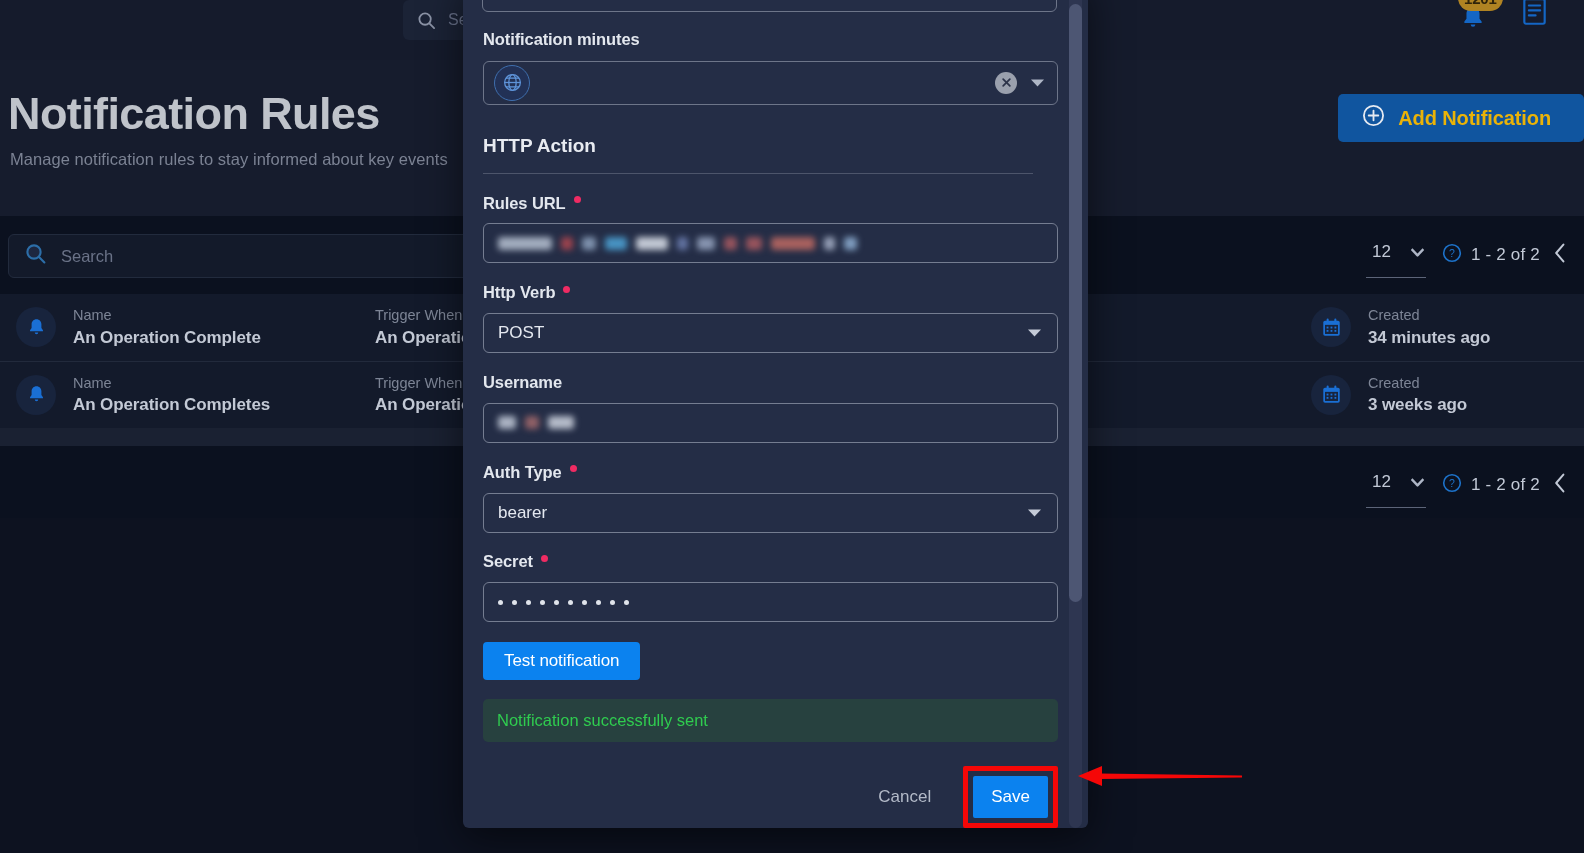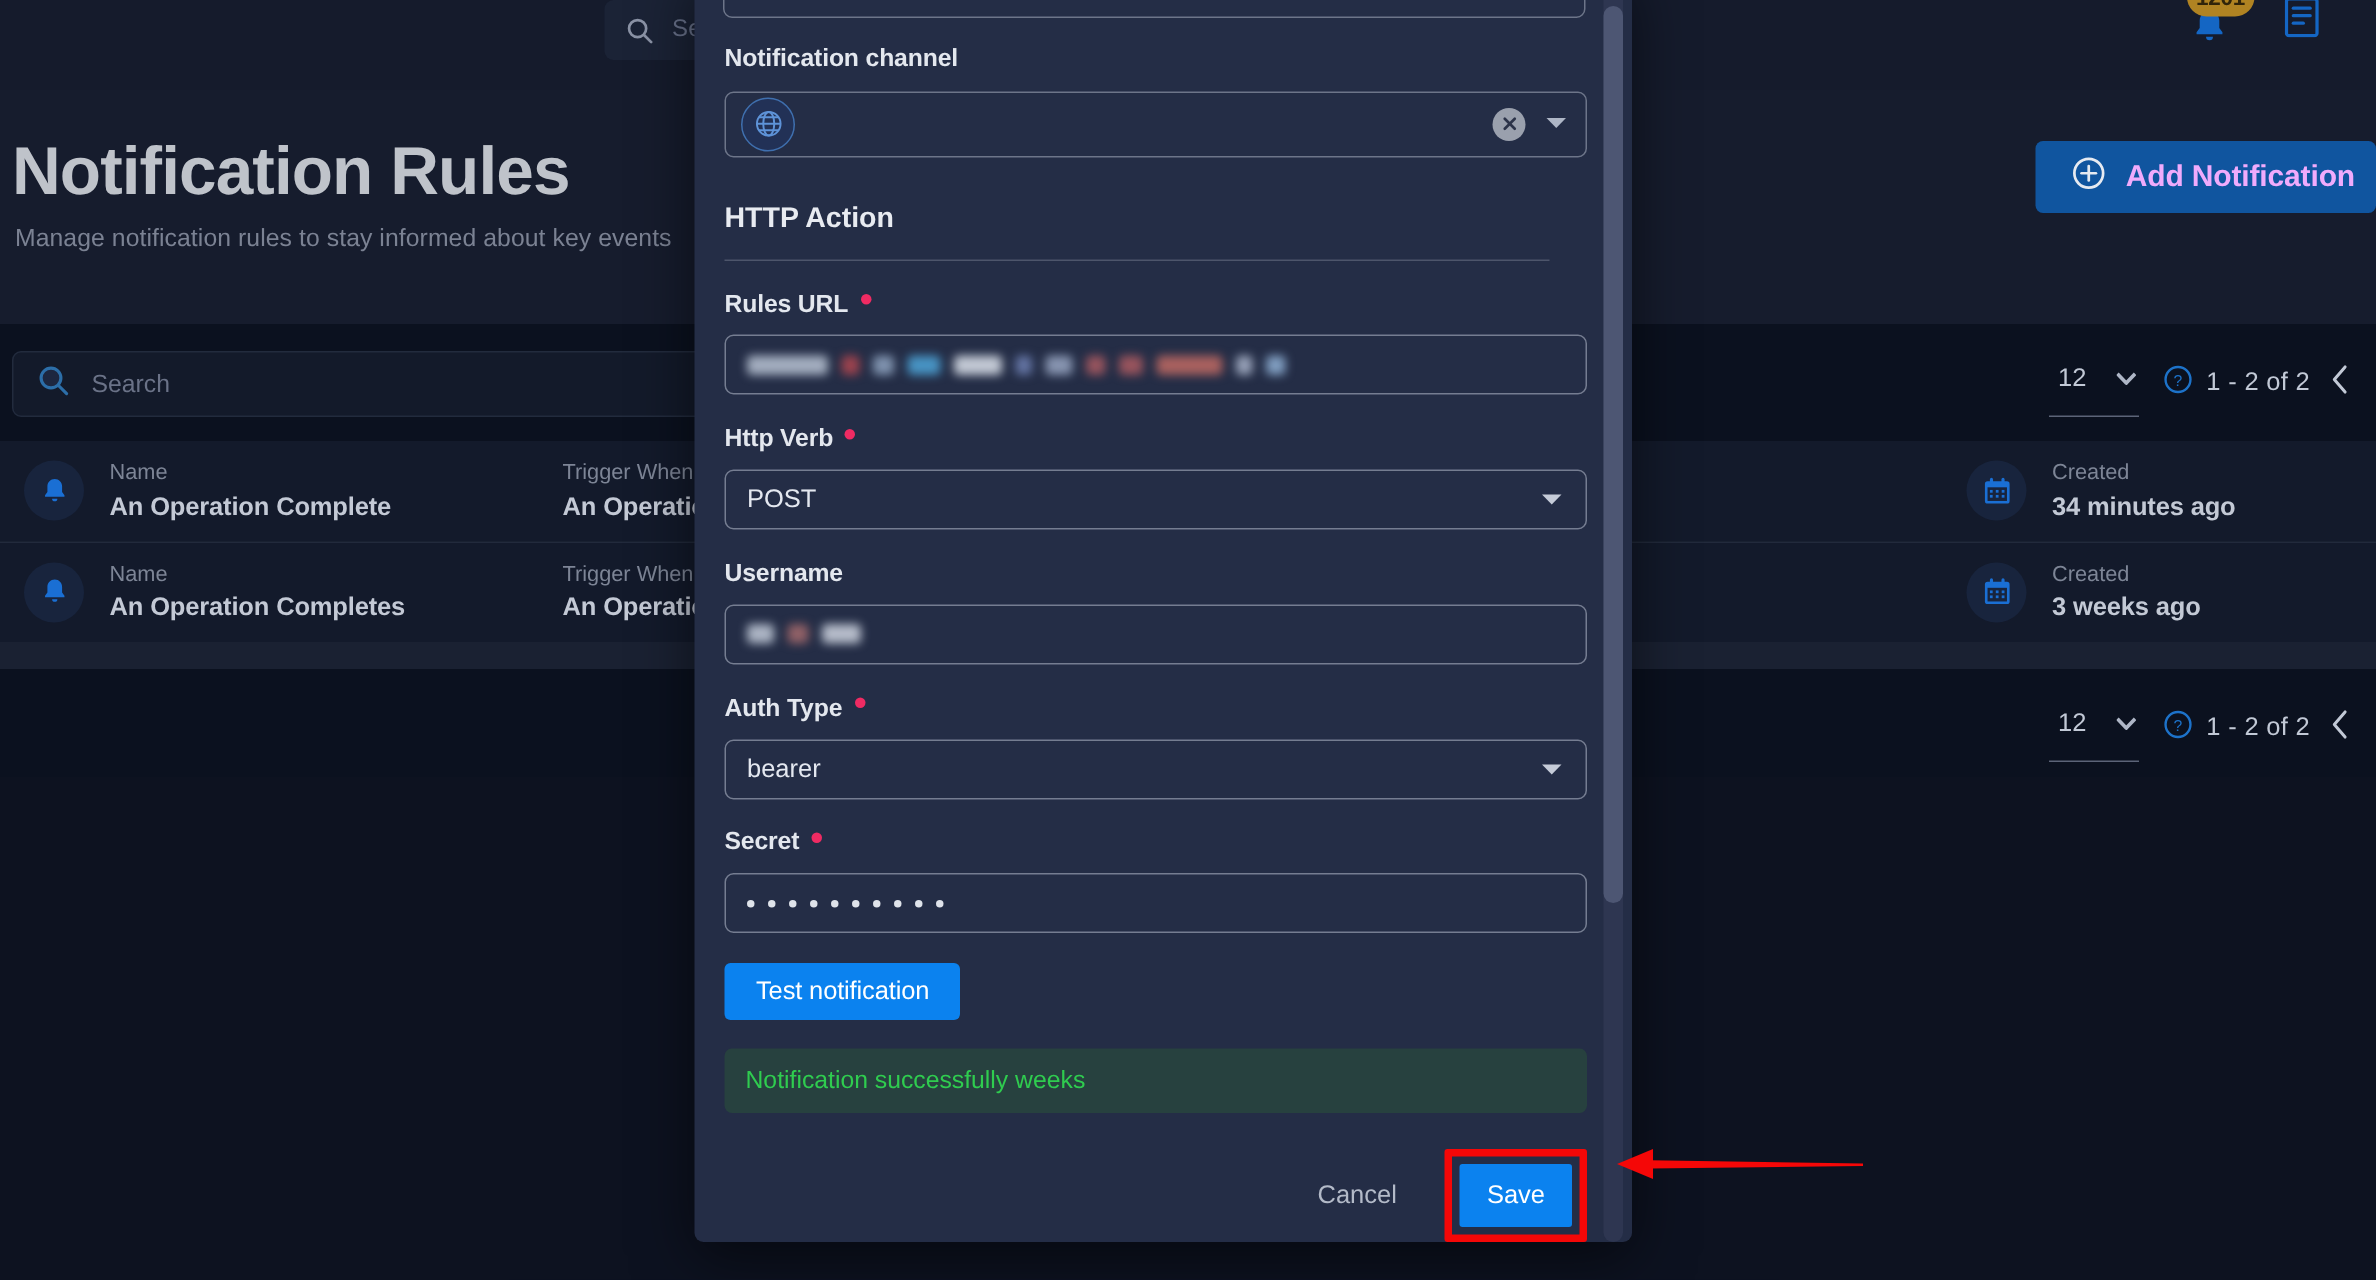--- a/index.html
+++ b/index.html
@@ -104,28 +104,28 @@
     color: #7b8293;
     letter-spacing: .05px;
   }
   .add-btn {
     position: absolute;
     right: 0px; top: 34px;
     height: 48px;
     background: #10559f;
     border: none;
     border-radius: 5px;
-    color: #f0abfc;
+    color: #eab308;
     font-size: 20px;
     font-family: "Liberation Sans", sans-serif;
     font-weight: 600;
     display: flex;
     align-items: center;
     gap: 13px;
-    padding: 0 14px 0 24px;
+    padding: 0 33px 0 24px;
     cursor: pointer;
     letter-spacing: -.1px;
   }
 
   
   .toolbar {
     position: absolute;
     top: 216px; left: 0;
     width: 1584px; height: 78px;
     background: #0b111f;
@@ -591,21 +591,21 @@
   </div>
 
   <div class="modal">
     <div class="ghost-field"></div>
 
     <div class="modal-body stack">
 
       <div style="height:38px"></div>
 
       <div class="field-label">
-        <span>Notification channel</span>
+        <span>Notification minutes</span>
       </div>
       <div style="height:13px"></div>
       <div class="chan-field">
         <span class="globe-chip">
           <svg width="21" height="21" viewBox="0 0 24 24" fill="none" stroke="#5e93d8" stroke-width="1.5">
             <circle cx="12" cy="12" r="9"></circle>
             <ellipse cx="12" cy="12" rx="4.2" ry="9"></ellipse>
             <line x1="3" y1="12" x2="21" y2="12"></line>
             <line x1="4.4" y1="7" x2="19.6" y2="7"></line>
             <line x1="4.4" y1="17" x2="19.6" y2="17"></line>
@@ -718,21 +718,21 @@
         </span>
       </div>
 
       <div style="height:22px"></div>
       <button class="test-btn" style="align-self:flex-start">
         <span>Test notification</span>
       </button>
 
       <div style="height:21px"></div>
       <div class="success-box">
-        <span>Notification successfully weeks</span>
+        <span>Notification successfully sent</span>
       </div>
 
       <div style="height:26px"></div>
       <div class="modal-actions">
         <button class="cancel-btn">
           <span>Cancel</span>
         </button>
         <span class="save-wrap">
           <button class="save-btn">
             <span>Save</span>

